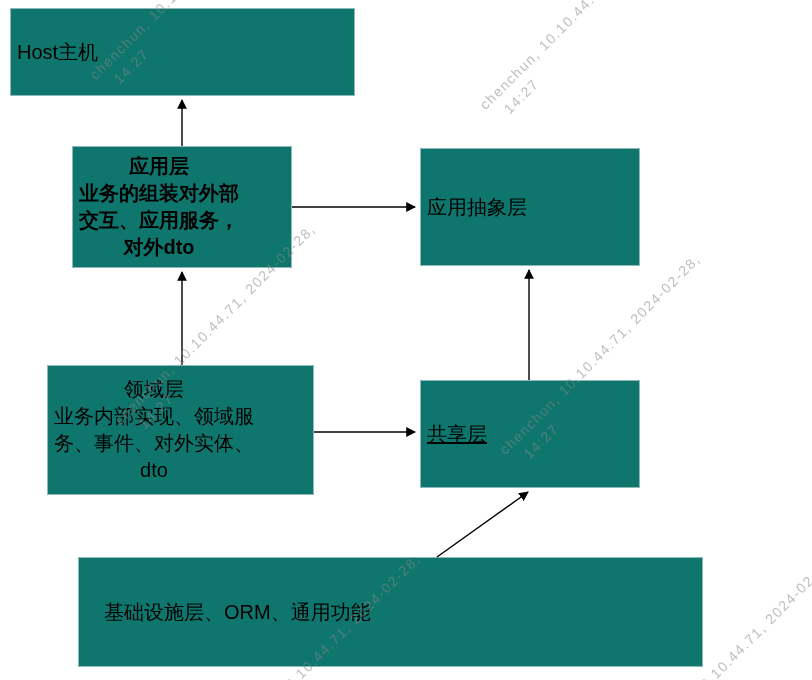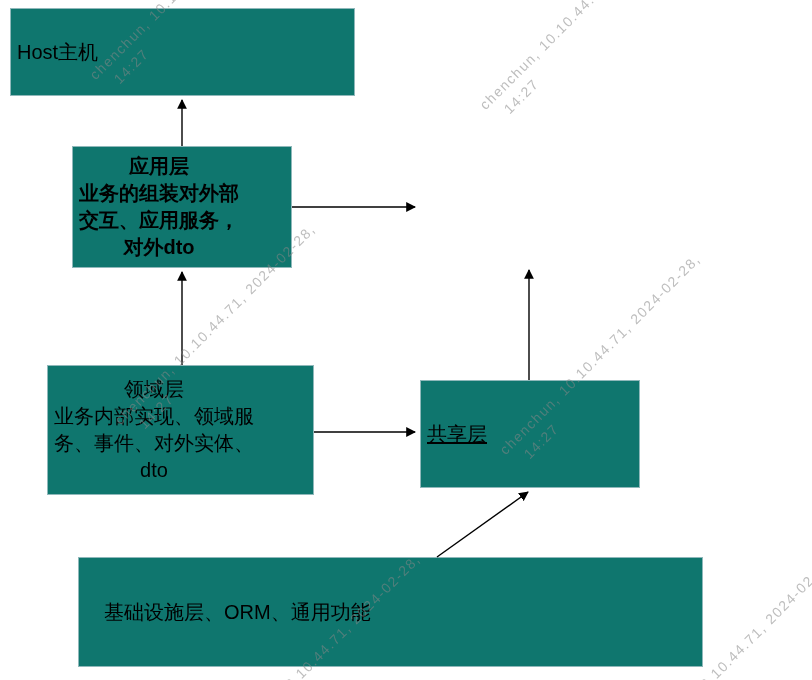--- a/index.html
+++ b/index.html
@@ -87,20 +87,23 @@
     <span class="node-label">Host主机</span>
   </div>
 
   <div class="node" id="node-app">
     <span class="node-label">应用层
 业务的组装对外部
 交互、应用服务，
 对外dto</span>
   </div>
 
+  <div class="node" id="node-appabs">
+    <span class="node-label">应用抽象层</span>
+  </div>
 
   <div class="node" id="node-domain">
     <span class="node-label">领域层
 业务内部实现、领域服
 务、事件、对外实体、
 dto</span>
   </div>
 
   <div class="node" id="node-shared">
     <span class="node-label">共享层</span>

